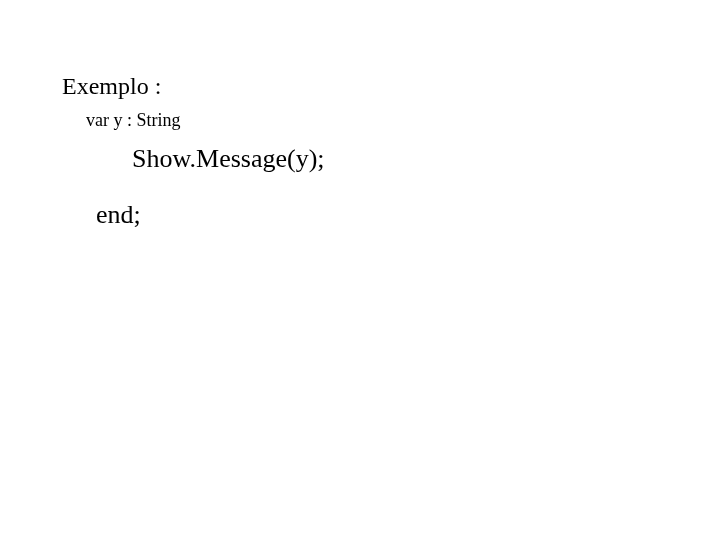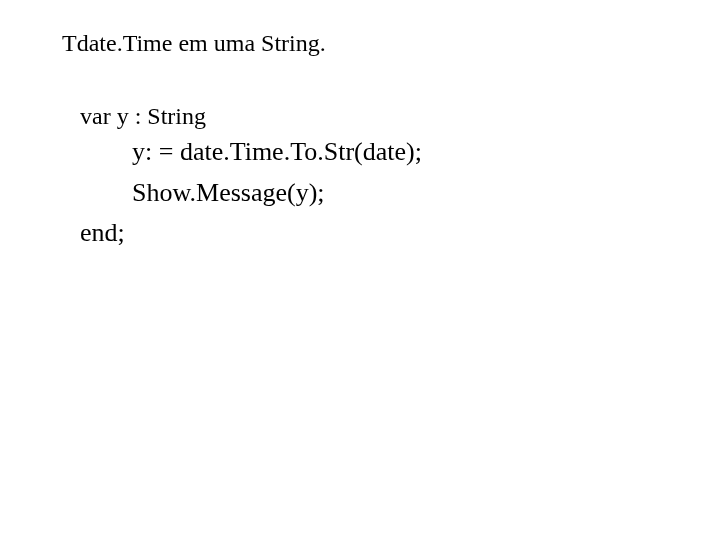--- a/index.html
+++ b/index.html
@@ -19,47 +19,46 @@
     font-size: 24px;
     line-height: 1.25;
     margin-bottom: 42px;
   }
   .ex-head {
     font-size: 24px;
     line-height: 1.35;
     margin: 0;
   }
   .lvl1 {
-    font-size: 24px;
+    font-size: 18px;
     line-height: 1.35;
     padding-left: 18px;
-    margin: 0;
+    margin: 6px;
   }
   .lvl2 {
     font-size: 26px;
     line-height: 1.55;
     padding-left: 70px;
     margin: 0;
   }
   .lvl1b {
     font-size: 26px;
     line-height: 1.55;
     padding-left: 18px;
-    margin: 0;
+    margin: 16px;
   }
 </style>
 </head>
 <body>
 
 <div class="page">
 
   <div class="intro">
-    <div>Tdate.Time em uma String.</div>
   </div>
 
   <div>
+    <div class="ex-head">Exemplo :</div>
     <div class="lvl1">var y : String</div>
-    <div class="lvl2">y: = date.Time.To.Str(date);</div>
     <div class="lvl2">Show.Message(y);</div>
     <div class="lvl1b">end;</div>
   </div>
 
 </div>
 
 </body></html>

